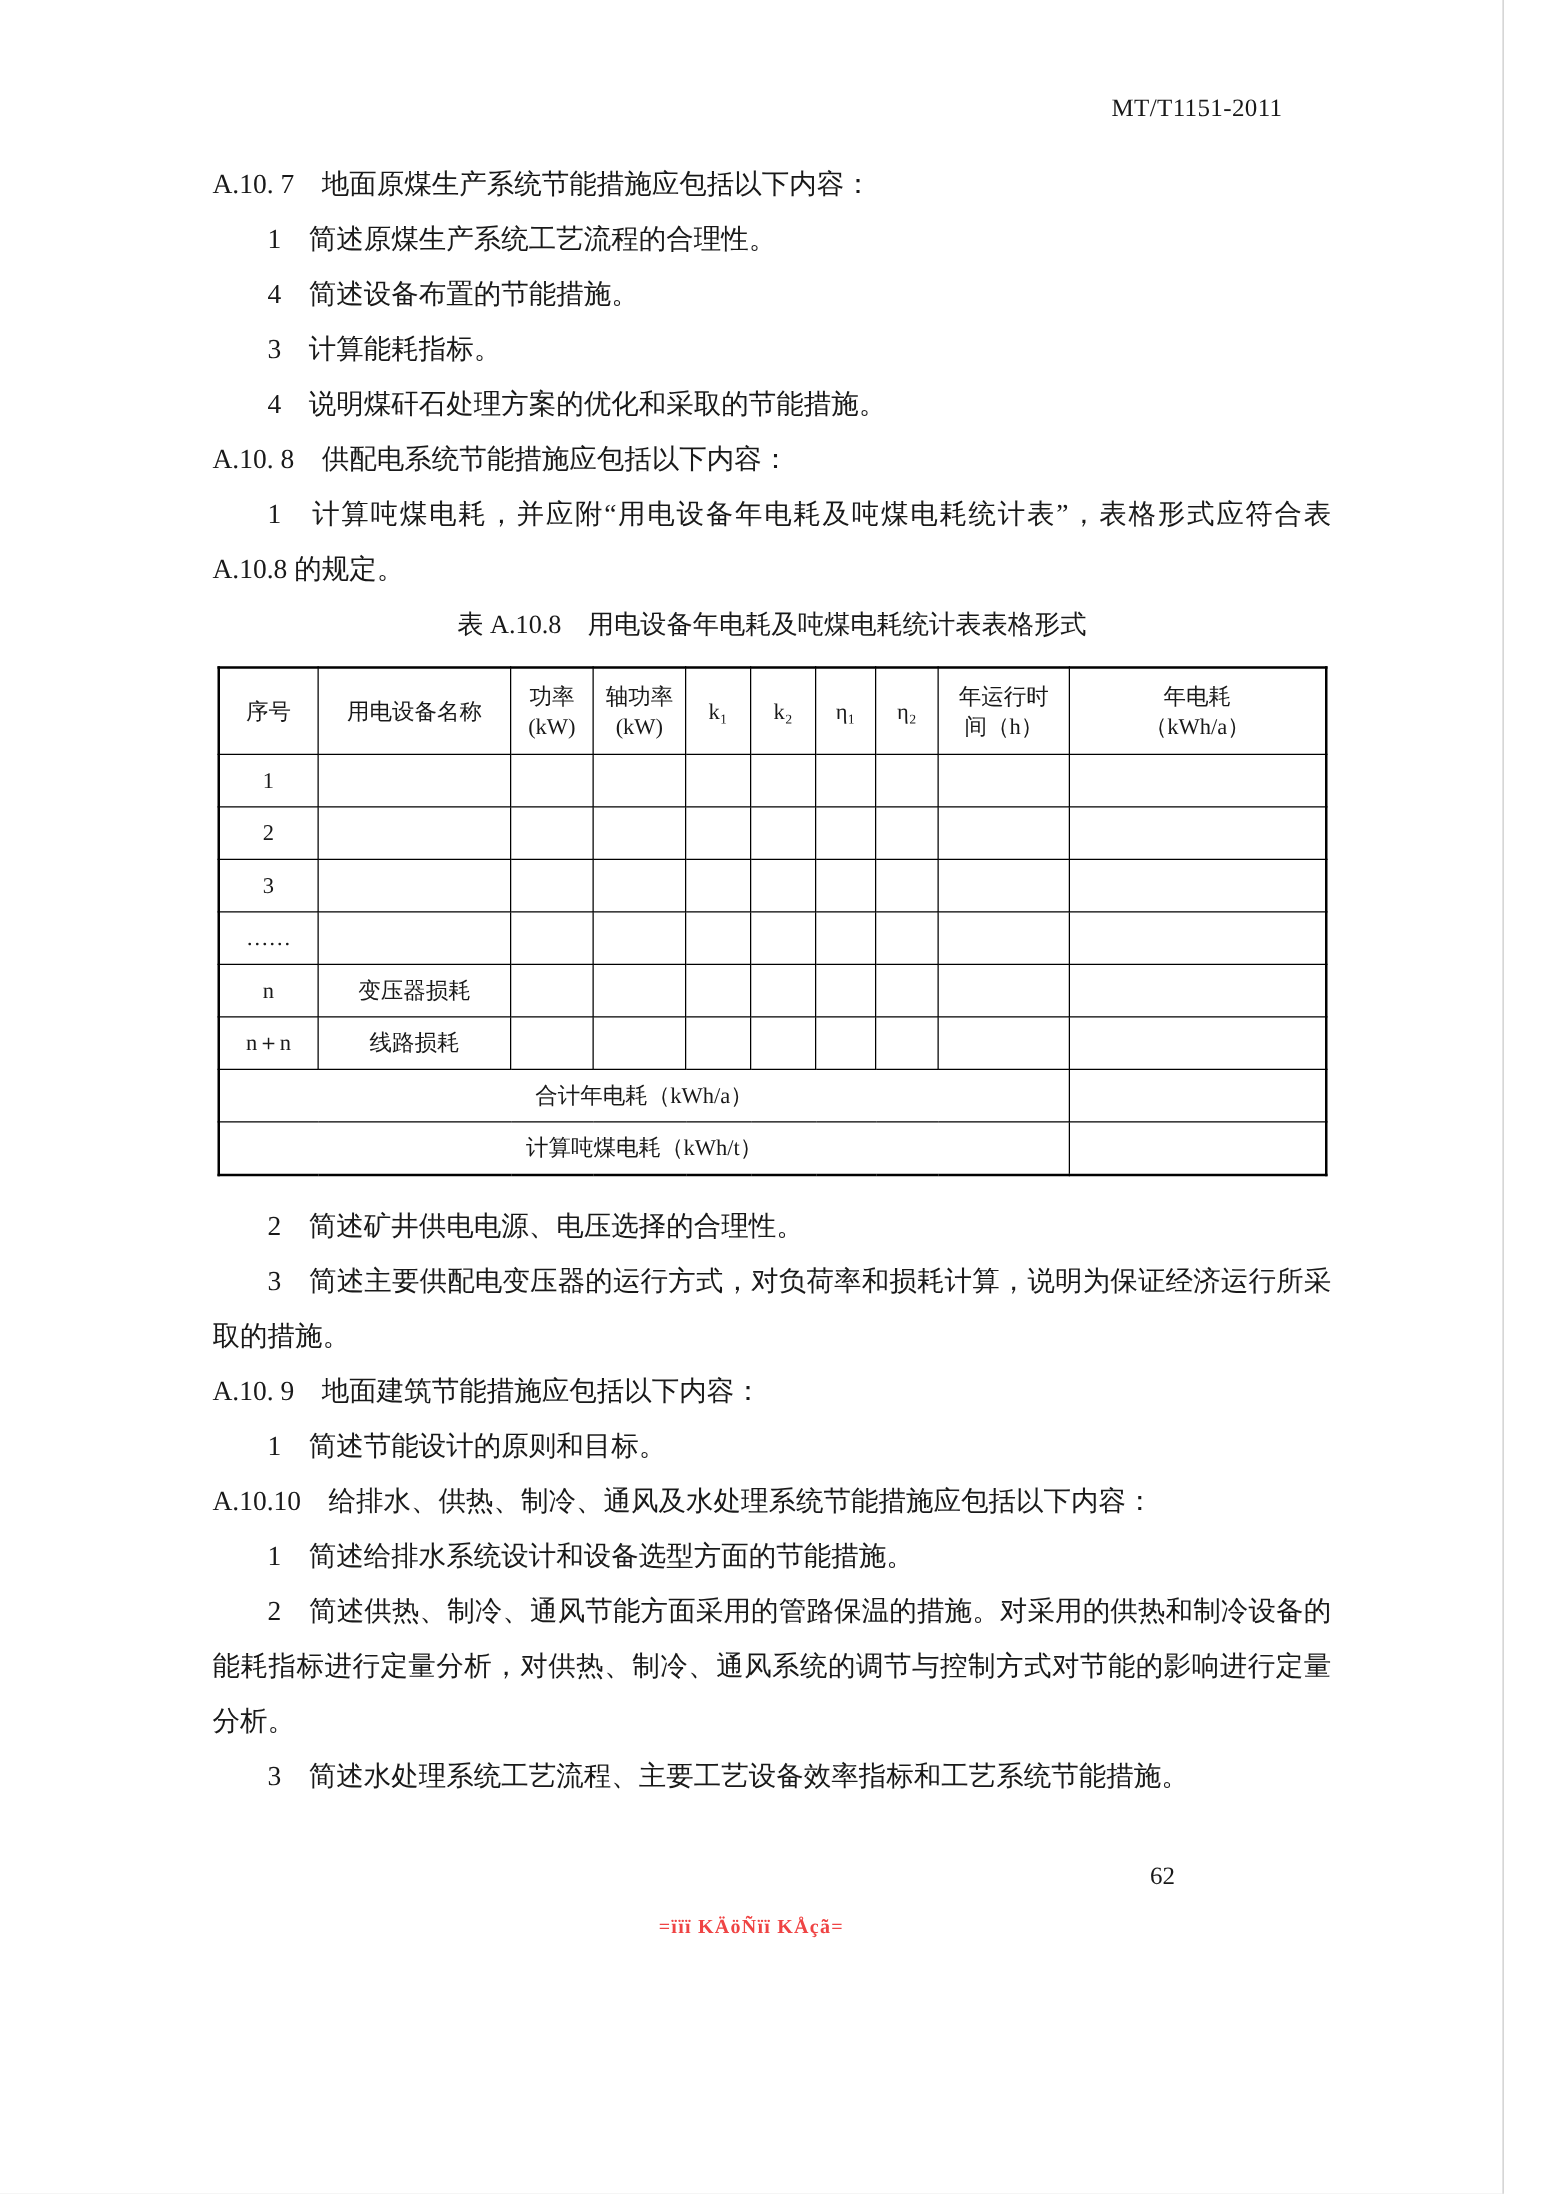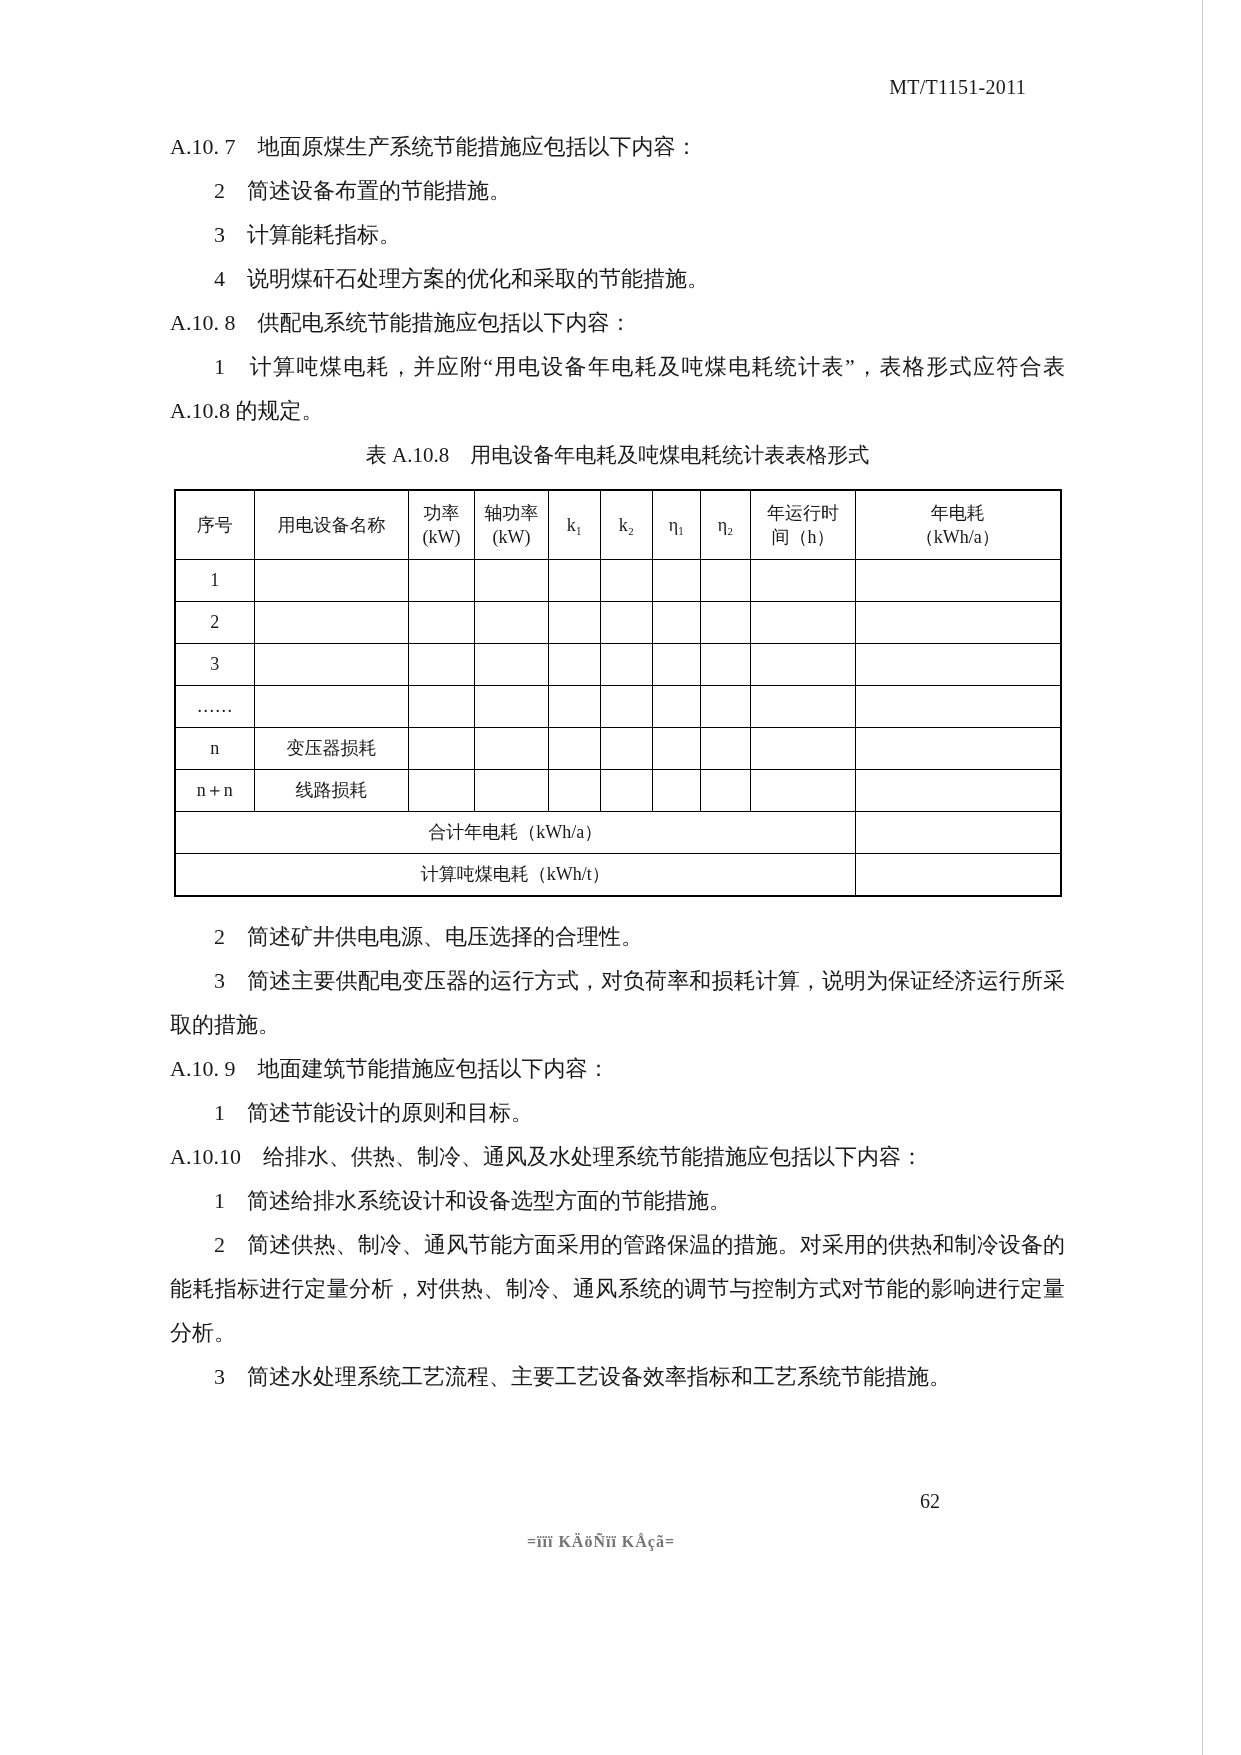--- a/index.html
+++ b/index.html
@@ -77,21 +77,22 @@
 </style>
 </head>
 <body>
 
 <div class="page">
 
   <div class="doc-code">MT/T1151-2011</div>
 
   <div class="content">
     <p class="para-heading">A.10. 7　地面原煤生产系统节能措施应包括以下内容：</p>
-    <p class="para-item">2　简述设备布置的节能措施。</p>
+    <p class="para-item">1　简述原煤生产系统工艺流程的合理性。</p>
+    <p class="para-item">4　简述设备布置的节能措施。</p>
     <p class="para-item">3　计算能耗指标。</p>
     <p class="para-item">4　说明煤矸石处理方案的优化和采取的节能措施。</p>
     <p class="para-heading">A.10. 8　供配电系统节能措施应包括以下内容：</p>
     <p class="para-item">1　计算吨煤电耗，并应附“用电设备年电耗及吨煤电耗统计表”，表格形式应符合表 A.10.8 的规定。</p>
 
     <p class="table-caption">表 A.10.8　用电设备年电耗及吨煤电耗统计表表格形式</p>
 
     <table class="data-table">
       <colgroup>
         <col style="width:80px">
@@ -211,15 +212,15 @@
     <p class="para-item">3　简述主要供配电变压器的运行方式，对负荷率和损耗计算，说明为保证经济运行所采取的措施。</p>
     <p class="para-heading">A.10. 9　地面建筑节能措施应包括以下内容：</p>
     <p class="para-item">1　简述节能设计的原则和目标。</p>
     <p class="para-heading">A.10.10　给排水、供热、制冷、通风及水处理系统节能措施应包括以下内容：</p>
     <p class="para-item">1　简述给排水系统设计和设备选型方面的节能措施。</p>
     <p class="para-item">2　简述供热、制冷、通风节能方面采用的管路保温的措施。对采用的供热和制冷设备的能耗指标进行定量分析，对供热、制冷、通风系统的调节与控制方式对节能的影响进行定量分析。</p>
     <p class="para-item">3　简述水处理系统工艺流程、主要工艺设备效率指标和工艺系统节能措施。</p>
   </div>
 
   <div class="page-number">62</div>
-  <div class="watermark" style="color: #737373;">=ïïï KÄöÑïï KÅçã=</div>
+  <div class="watermark" style="color: #ef4444;">=ïïï KÄöÑïï KÅçã=</div>
 
 </div>
 
 </body></html>

